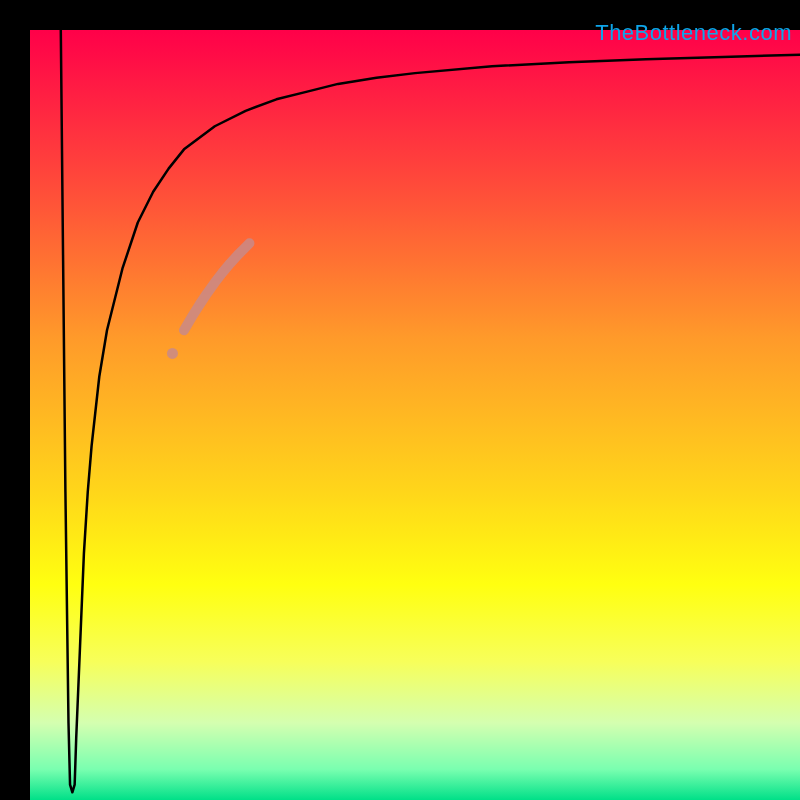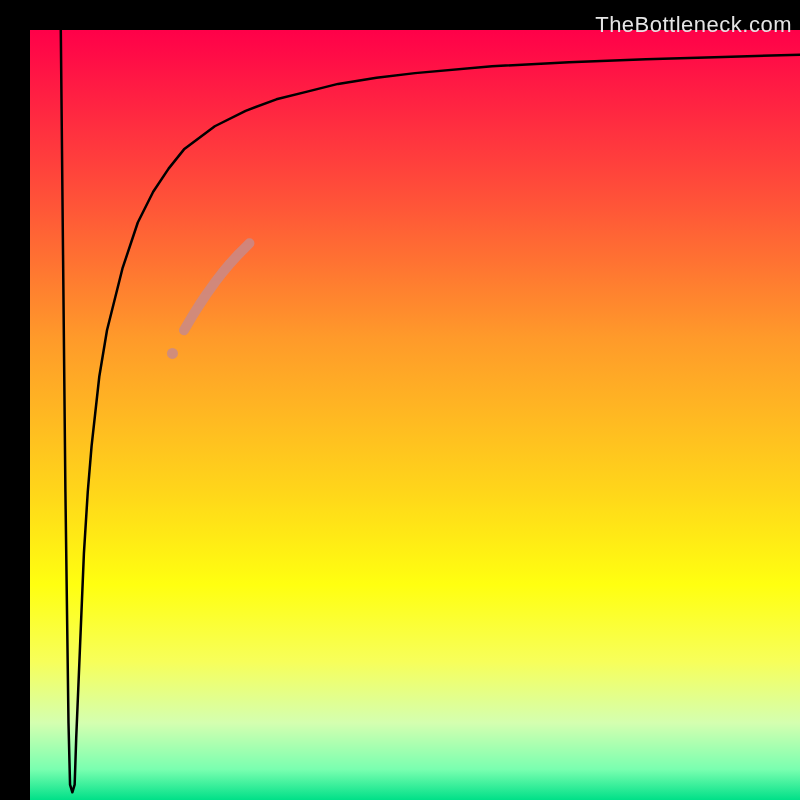--- a/index.html
+++ b/index.html
@@ -10,25 +10,25 @@
     background: #000;
     overflow: hidden;
   }
   .stage {
     position: relative;
     width: 800px;
     height: 800px;
   }
   .watermark {
     position: absolute;
-    top: 12px;
+    top: 20px;
     right: 8px;
     font-family: Arial, Helvetica, sans-serif;
     font-size: 22px;
-    color: #e5e5e5;
+    color: #0ea5e9;
     letter-spacing: 0.5px;
     user-select: none;
   }
   svg {
     display: block;
   }
 </style>
 </head>
 <body>
 

